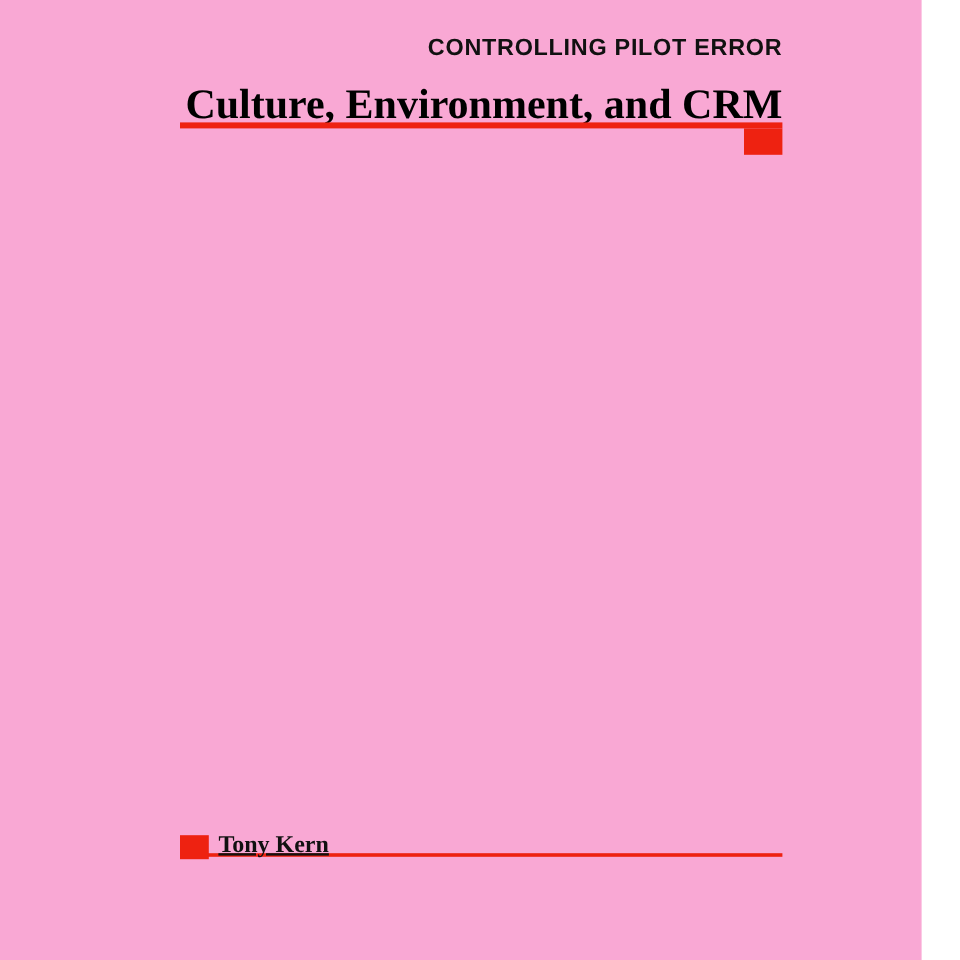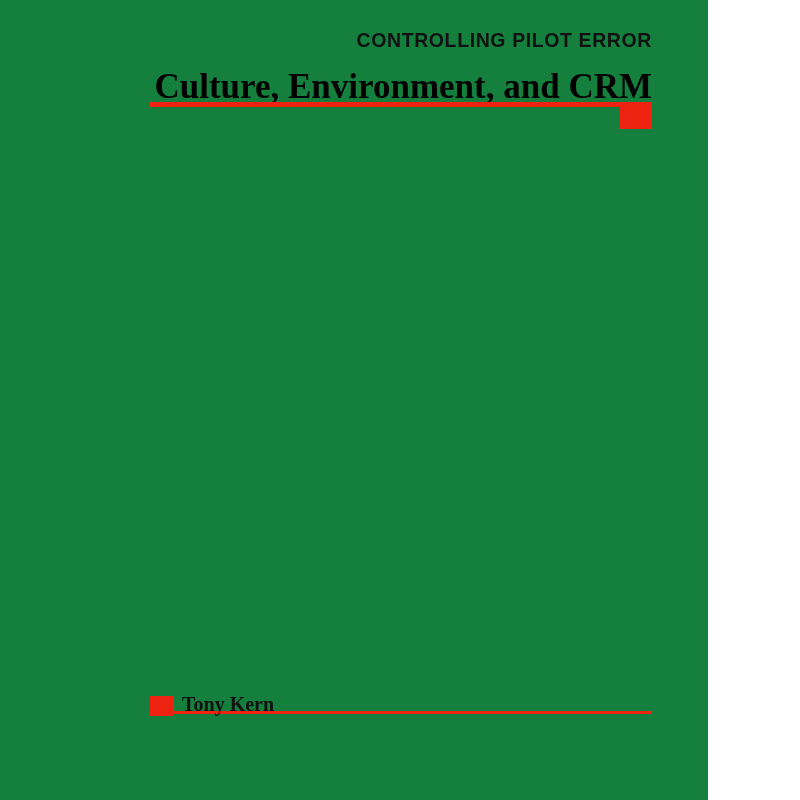--- a/index.html
+++ b/index.html
@@ -9,23 +9,23 @@
   }
   body {
     width: 800px;
     height: 800px;
     font-family: "Liberation Sans", sans-serif;
     overflow: hidden;
   }
 
   #cover {
     position: relative;
-    width: 708px;
+    width: 768px;
     height: 800px;
-    background: #15803d;
+    background: #f9a8d4;
     box-sizing: border-box;
   }
 
   
   .title-block {
     position: absolute;
     left: 150px;
     top: 30px;
     width: 502px;
     text-align: right;
@@ -93,20 +93,21 @@
   .author-name {
     position: absolute;
     left: 182px;
     top: 694px;
     font-family: "Liberation Serif", serif;
     font-weight: bold;
     font-size: 20px;
     color: #111111;
     line-height: 1;
     white-space: nowrap;
+    text-decoration: underline;
   }
 </style>
 </head>
 <body>
 
 <div id="cover">
 
   <div class="title-block">
     <div class="series-line">CONTROLLING PILOT ERROR</div>
     <div class="main-title">Culture, Environment, and CRM</div>

